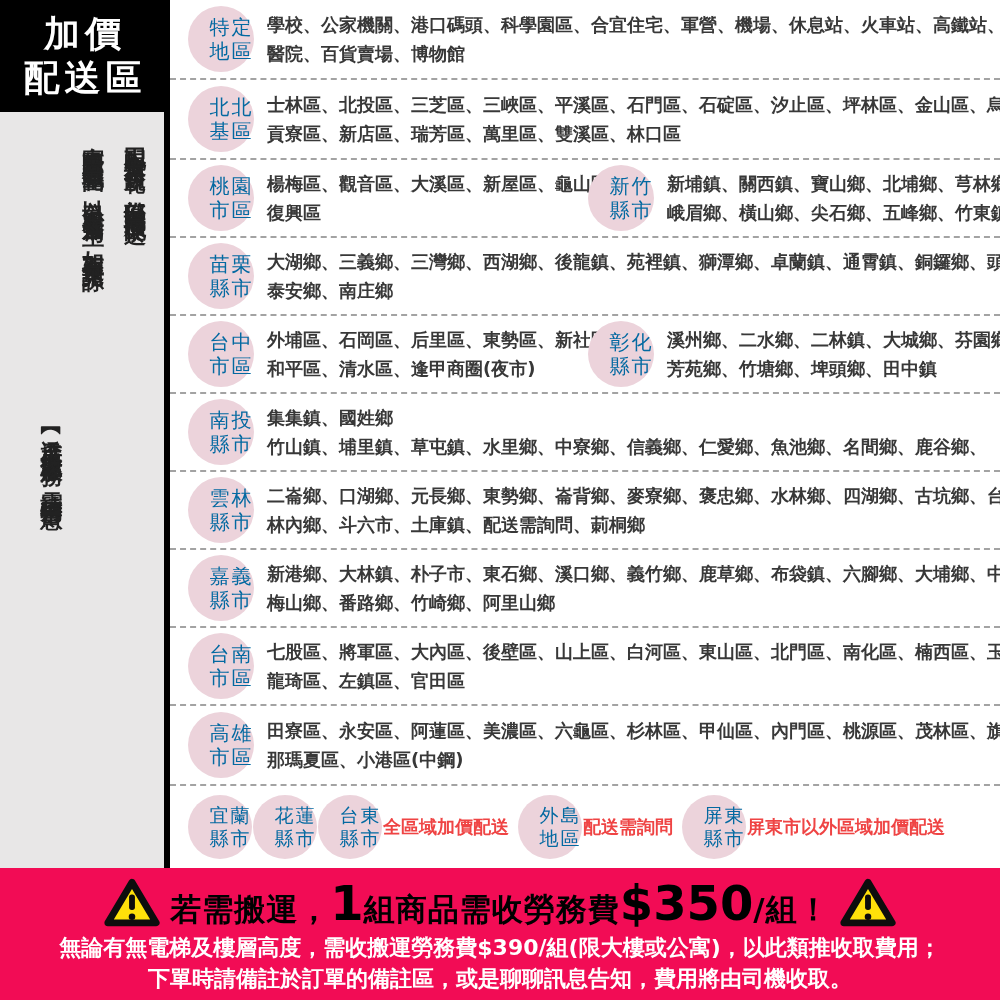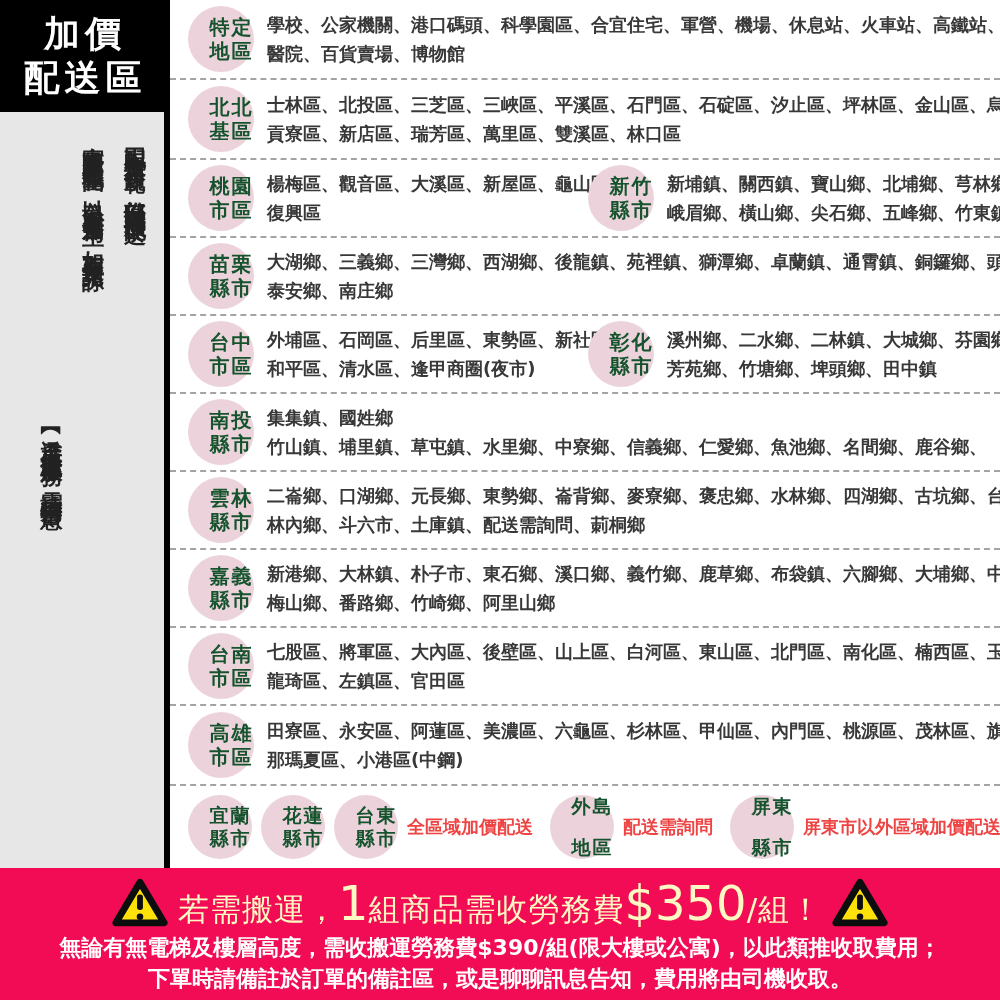--- a/index.html
+++ b/index.html
@@ -45,49 +45,49 @@
   }
   .row:last-child { border-bottom:none; }
   .seg { display:flex; align-items:center; min-width:0; }
   .seg-fixed { width:400px; flex:none; }
   .circle {
     width:66px; height:66px; border-radius:50%; background:#ecd3db;
     display:flex; flex-direction:column; align-items:center; justify-content:center;
     flex:none;
   }
   .circle span {
-    color:#14532d; font-weight:bold; font-size:20px; line-height:24px; letter-spacing:2px;
+    color:#0369a1; font-weight:normal; font-size:20px; line-height:24px; letter-spacing:2px;
     white-space:nowrap;
     padding-left:21px;
   }
   .lines { margin-left:13px; min-width:0; }
   .tline {
     color:#383838; font-weight:bold; font-size:18px; line-height:29px;
     white-space:nowrap;
   }
   .h80{height:80px} .h78{height:78px} .h82{height:82px}
 
   
-  .row-last { display:flex; align-items:center; gap:9px; }
+  .row-last { display:flex; align-items:center; gap:1px; }
   .row-last .circle { width:64px; height:64px; }
   .row-last .circle span { font-size:19px; line-height:23px; }
   .inline-text { color:#ef4444; font-weight:bold; font-size:18px; white-space:nowrap; }
-  .ml { margin-left:8px;justify-content:space-between; }
+  .ml { margin-left:8px; }
 
   
   .banner {
     position:absolute; left:0; top:868px; width:1000px; height:132px;
     background:#f20c55; overflow:hidden;
   }
   .headline {
     display:flex; align-items:center; justify-content:center; gap:10px;
     margin-top:6px; height:58px;
   }
   .headline-text {
-    color:#fef9c3; font-weight:normal; font-size:31px; letter-spacing:1px; white-space:nowrap;
+    color:#000000; font-weight:bold; font-size:31px; letter-spacing:1px; white-space:nowrap;
   }
   .headline-text .big { font-size:48px; letter-spacing:0; }
   .warn { flex:none; }
   .bline {
     color:#fff; font-weight:bold; font-size:22px; line-height:31px;
     text-align:center; white-space:nowrap;
   }
 </style>
 </head>
 <body>

